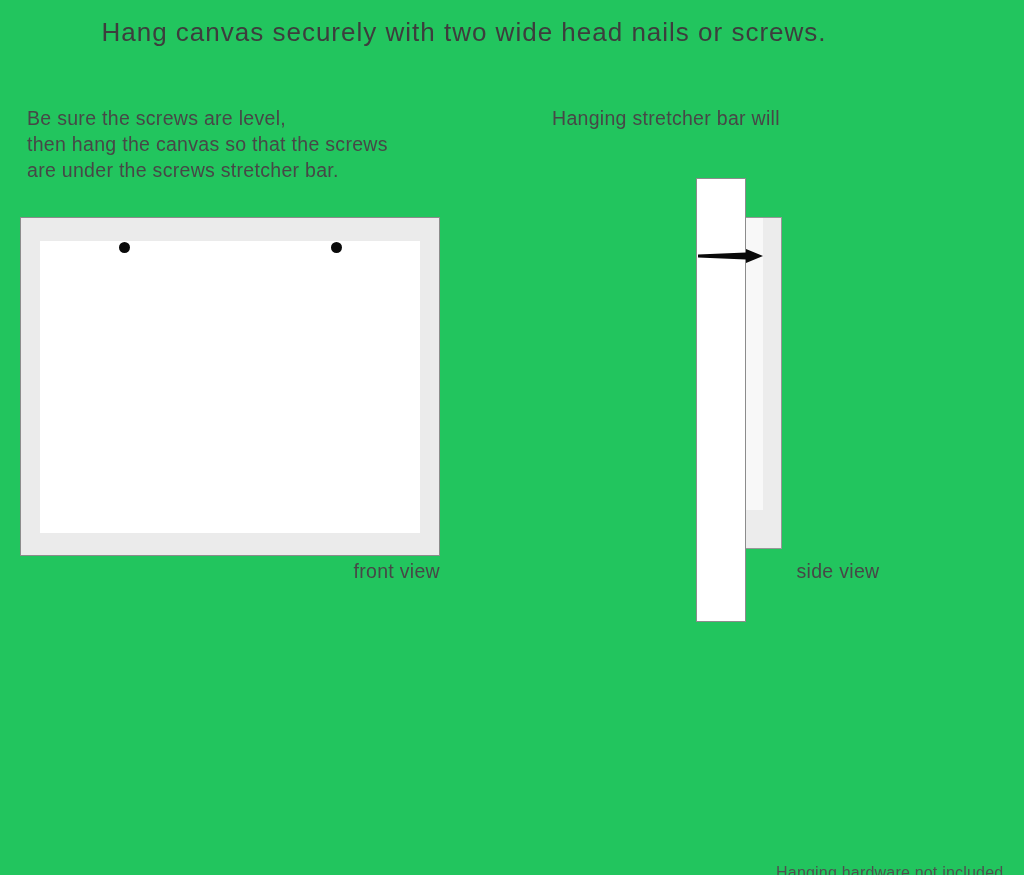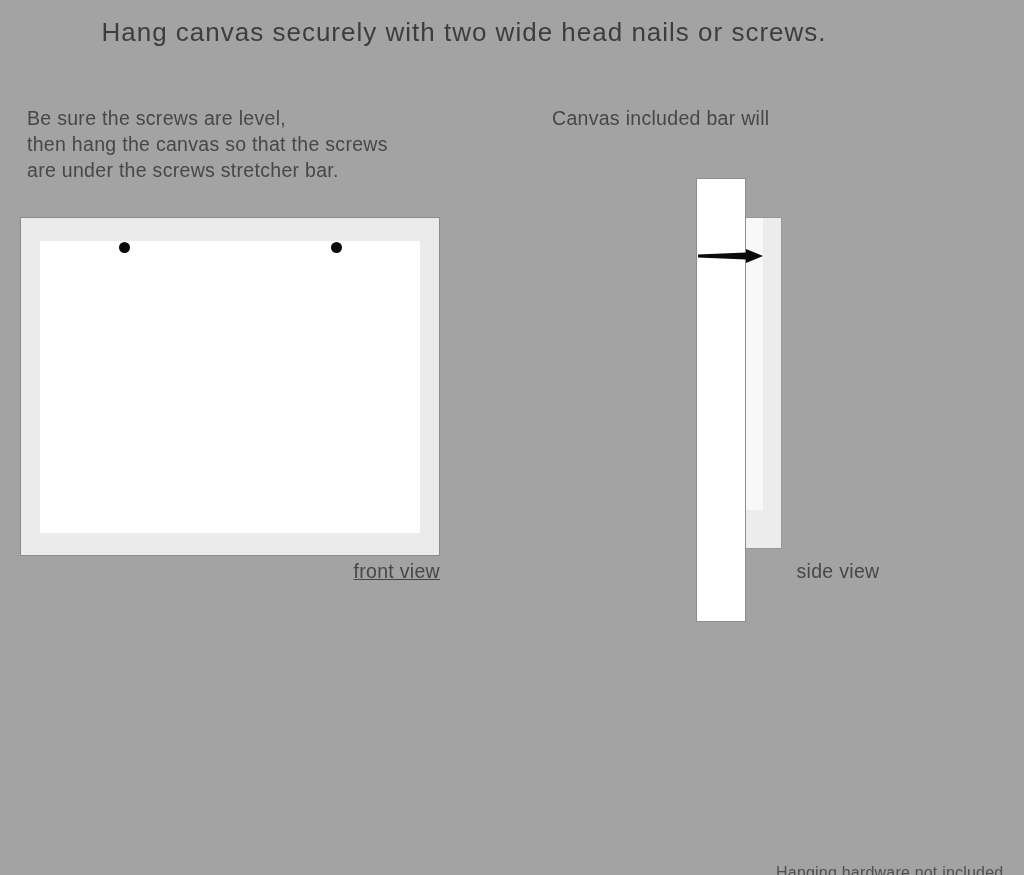--- a/index.html
+++ b/index.html
@@ -5,21 +5,21 @@
   html, body {
     margin: 0;
     padding: 0;
     background: #ffffff;
     font-family: "Liberation Sans", sans-serif;
   }
   #stage {
     position: relative;
     width: 1024px;
     height: 875px;
-    background: #a3a3a3;
+    background: #22c55e;
     overflow: hidden;
   }
   .abs { position: absolute; }
 
   .title {
     left: 0;
     width: 928px;
     top: 16px;
     text-align: center;
     font-size: 26px;
@@ -85,21 +85,21 @@
     width: 70px; height: 26px;
     z-index: 3;
   }
 
   .view-label {
     font-size: 19.5px;
     letter-spacing: 0.3px;
     color: #474747;
     top: 560px;
   }
-  .label-front { left: 290px; width: 150px; text-align: right; text-decoration: underline; }
+  .label-front { left: 290px; width: 150px; text-align: right; }
   .label-side  { left: 763px; width: 150px; text-align: center; }
   .view-label span { display: inline; }
 
   .footer {
     right: 16px; top: 818px;
     width: 320px;
     text-align: right;
     font-size: 16px;
     line-height: 19px;
     letter-spacing: 0.2px;
@@ -114,21 +114,21 @@
 
   <div class="abs title">Hang canvas securely with two wide head nails or screws.</div>
 
   <div class="abs instr instr-left">
     <span>Be sure the screws are level,</span>
     <span>then hang the canvas so that the screws</span>
     <span>are under the screws stretcher bar.</span>
   </div>
 
   <div class="abs instr instr-right">
-    <span>Canvas included bar will</span>
+    <span>Hanging stretcher bar will</span>
   </div>
 
   <div class="abs front-outer">
     <div class="front-inner"></div>
   </div>
   <div class="abs nail-dot d1"></div>
   <div class="abs nail-dot d2"></div>
   <div class="abs view-label label-front">
     <span>front view</span>
   </div>

